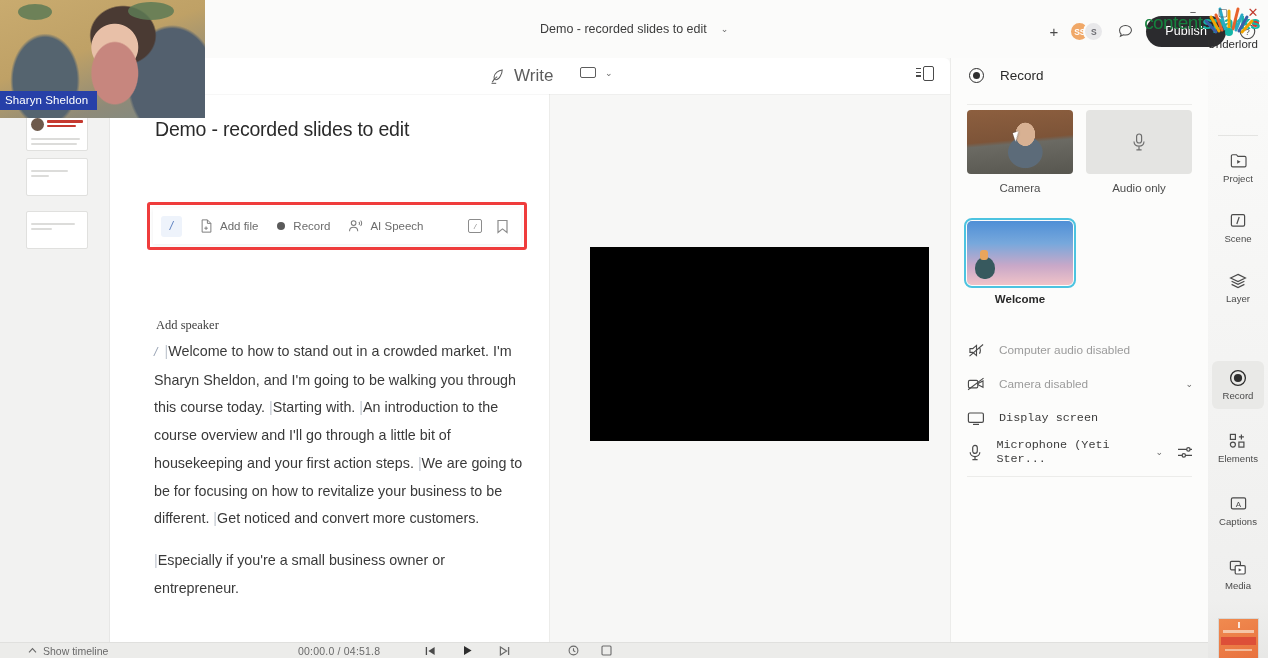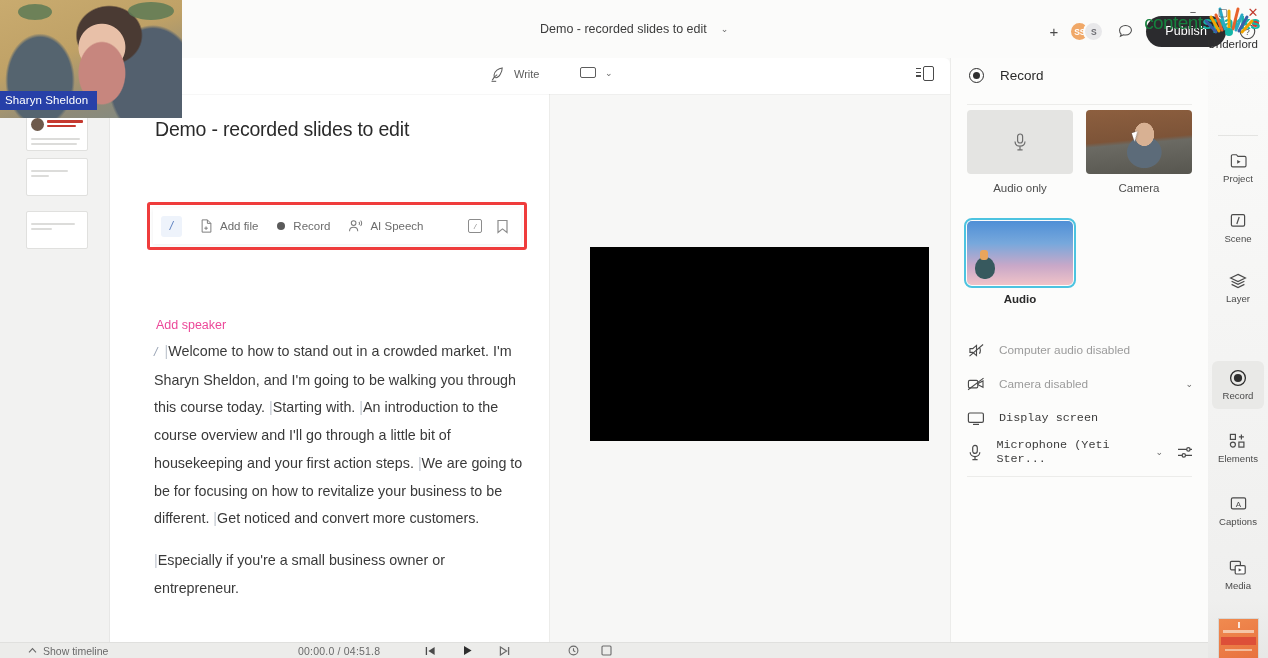--- a/index.html
+++ b/index.html
@@ -42,21 +42,21 @@
   .thumb { position: absolute; left: 26px; width: 62px; background: #fff; border: 1px solid #e0e0de;
            border-radius: 2px; overflow: hidden; }
   .tline { height: 2px; background: #dcdcda; border-radius: 1px; margin-top: 3px; }
   .thead { display: flex; gap: 3px; padding: 4px 4px 2px; align-items: center; }
   .thead .tav { width: 13px; height: 13px; border-radius: 50%; background: #6e5a4c; flex: none; }
   .thead .tt { flex: 1; }
   .thead .tt i { display: block; height: 2.5px; background: #c4392f; border-radius: 1px; margin-bottom: 2px; }
   .tbody { padding: 2px 4px 5px; }
 
   
-  .webcam { position: absolute; left: 0; top: 0; width: 182px; height: 118px; z-index: 45; overflow: hidden;
+  .webcam { position: absolute; left: 0; top: 0; width: 205px; height: 118px; z-index: 45; overflow: hidden;
             background: #b39b6a; }
   .wc-bg { position: absolute; inset: 0;
            background:
              radial-gradient(ellipse 60px 80px at 56% 62%, #c7867e 0%, #c7867e 38%, transparent 40%),
              radial-gradient(ellipse 46px 46px at 56% 40%, #e8c0a8 0%, #e8c0a8 50%, transparent 52%),
              radial-gradient(ellipse 58px 52px at 60% 30%, #4a3a33 0%, #4a3a33 55%, transparent 58%),
              radial-gradient(ellipse 70px 90px at 84% 70%, #53606e 0%, #53606e 60%, transparent 64%),
              radial-gradient(ellipse 58px 78px at 22% 68%, #55646f 0%, #55646f 55%, transparent 60%),
              linear-gradient(160deg, #c9ab6f 0%, #bfa166 42%, #8e8a78 75%, #7e8a86 100%); }
   .wc-plant { position: absolute; background: #5d7a55; border-radius: 50%; opacity: .85; }
@@ -72,37 +72,37 @@
                    border: 3px solid #ef3c3c; border-radius: 3px; }
   .blockbar { position: absolute; left: 3px; top: 3px; right: 3px; bottom: 3px; background: #fff;
               display: flex; align-items: center; padding: 0 8px; box-shadow: 0 1px 4px rgba(0,0,0,.07); }
   .bb-slash { width: 21px; height: 21px; border-radius: 3px; background: #eef3fb; color: #5b7fbf;
               font-size: 12px; display: flex; align-items: center; justify-content: center; font-style: italic; }
   .bb-item { display: flex; align-items: center; gap: 7px; font-size: 11.5px; color: #6c6c6c; margin-left: 18px; }
   .bb-icons { margin-left: auto; display: flex; align-items: center; gap: 14px; padding-right: 4px; }
   .bb-sq { width: 14px; height: 14px; border: 1.2px solid #8c8c8c; border-radius: 2px;
            display: flex; align-items: center; justify-content: center; font-size: 8px; color: #8c8c8c; font-style: italic; }
 
-  .addspeaker { position: absolute; left: 46px; top: 260px; font-size: 12.5px; color: #ec4899; }
+  .addspeaker { position: absolute; left: 46px; top: 260px; font-size: 12.5px; color: #404040; font-family: Liberation Serif, serif; }
   .script { position: absolute; left: 44px; top: 280px; width: 378px; font-size: 14.3px; color: #3a3a3a;
             line-height: 27.7px; }
   .script p { margin-bottom: 14px; }
   .sl { color: #9aa4b5; font-style: italic; margin-right: 7px; font-size: 12.5px; }
   .brk { color: #c0c6cf; }
 
   
   .canvaspane { position: absolute; left: 550px; top: 58px; width: 400px; height: 587px; background: #f7f7f6; z-index: 8; }
   .videoblk { position: absolute; left: 40px; top: 189px; width: 339px; height: 194px; background: #000; }
 
   
   .subbar { position: absolute; left: 110px; top: 58px; width: 840px; height: 36px; background: #fff;
             border-top-left-radius: 6px; border-top-right-radius: 6px; z-index: 20;
             box-shadow: 0 1px 0 rgba(0,0,0,.03); }
   .write-btn { position: absolute; left: 380px; top: 8px; display: flex; align-items: center; gap: 9px;
-               font-size: 11px; color: #5d5d5d; }
+               font-size: 17px; color: #5d5d5d; }
   .ratio-btn { position: absolute; left: 470px; top: 9px; display: flex; align-items: center; gap: 9px; }
   .ratio-ic { width: 16px; height: 11px; border: 1.4px solid #5d5d5d; border-radius: 2px; }
   .layout-ic { position: absolute; right: 16px; top: 8px; display: flex; align-items: center; gap: 2px; }
   .li-lines i { display: block; width: 5px; height: 1.6px; background: #4a4a4a; margin-bottom: 2.4px; }
   .li-box { width: 11px; height: 15px; border: 1.7px solid #4a4a4a; border-radius: 2px; }
 
   
   .rightpanel { position: absolute; left: 950px; top: 58px; width: 258px; height: 600px;
                 background: #fcfcfb; border-left: 1px solid #ececea; z-index: 25; }
   .rp-head { position: absolute; left: 18px; top: 10px; display: flex; align-items: center; gap: 16px; }
@@ -345,45 +345,45 @@
   <div class="rightpanel">
     <div class="rp-head">
       <span class="rec-dot"></span>
       <span class="rp-title">Record</span>
     </div>
     <div class="rp-div"></div>
 
     <div class="srcrow">
       <div class="srcbox">
         <div class="srcthumb">
+          <div class="camimg"></div>
+          <div class="camcur"></div>
+        </div>
+        <div class="srclabel">Camera</div>
+      </div>
+      <div class="srcbox">
+        <div class="srcthumb">
           <span class="mic-glyph">
             <svg width="16" height="20" viewBox="0 0 16 20">
                 <rect x="5.6" y="2" width="5" height="9" rx="2.5" fill="none" stroke="#6e6e6e" stroke-width="1.2"></rect>
                 <path d="M3 9.6c0 2.8 2.2 4.6 5 4.6s5-1.8 5-4.6" fill="none" stroke="#6e6e6e" stroke-width="1.2"></path>
                 <path d="M8 14.4V17.6M5.4 17.8h5.2" stroke="#6e6e6e" stroke-width="1.2"></path>
               </svg>
           </span>
         </div>
         <div class="srclabel">Audio only</div>
       </div>
-      <div class="srcbox">
-        <div class="srcthumb">
-          <div class="camimg"></div>
-          <div class="camcur"></div>
-        </div>
-        <div class="srclabel">Camera</div>
-      </div>
     </div>
 
     <div class="srcbox" style="position:absolute;left:16px;top:163px;">
       <div class="srcthumb sel">
         <div class="scrimg"></div>
         <div class="scrobj"></div>
       </div>
-      <div class="srclabel on">Audio</div>
+      <div class="srclabel on">Welcome</div>
     </div>
 
     <div class="optlist">
       <div class="opt">
         <span class="ic">
           <svg width="17" height="15" viewBox="0 0 18 16">
               <path d="M2 6h3l4-3.4v10.8L5 10H2z" fill="none" stroke="#4a4a4a" stroke-width="1.2"></path>
               <path d="M12 4.6c1.5 1.6 1.5 5.2 0 6.8" fill="none" stroke="#4a4a4a" stroke-width="1.2"></path>
               <path d="M1.5 14 16 1.6" stroke="#4a4a4a" stroke-width="1.2"></path>
             </svg>

